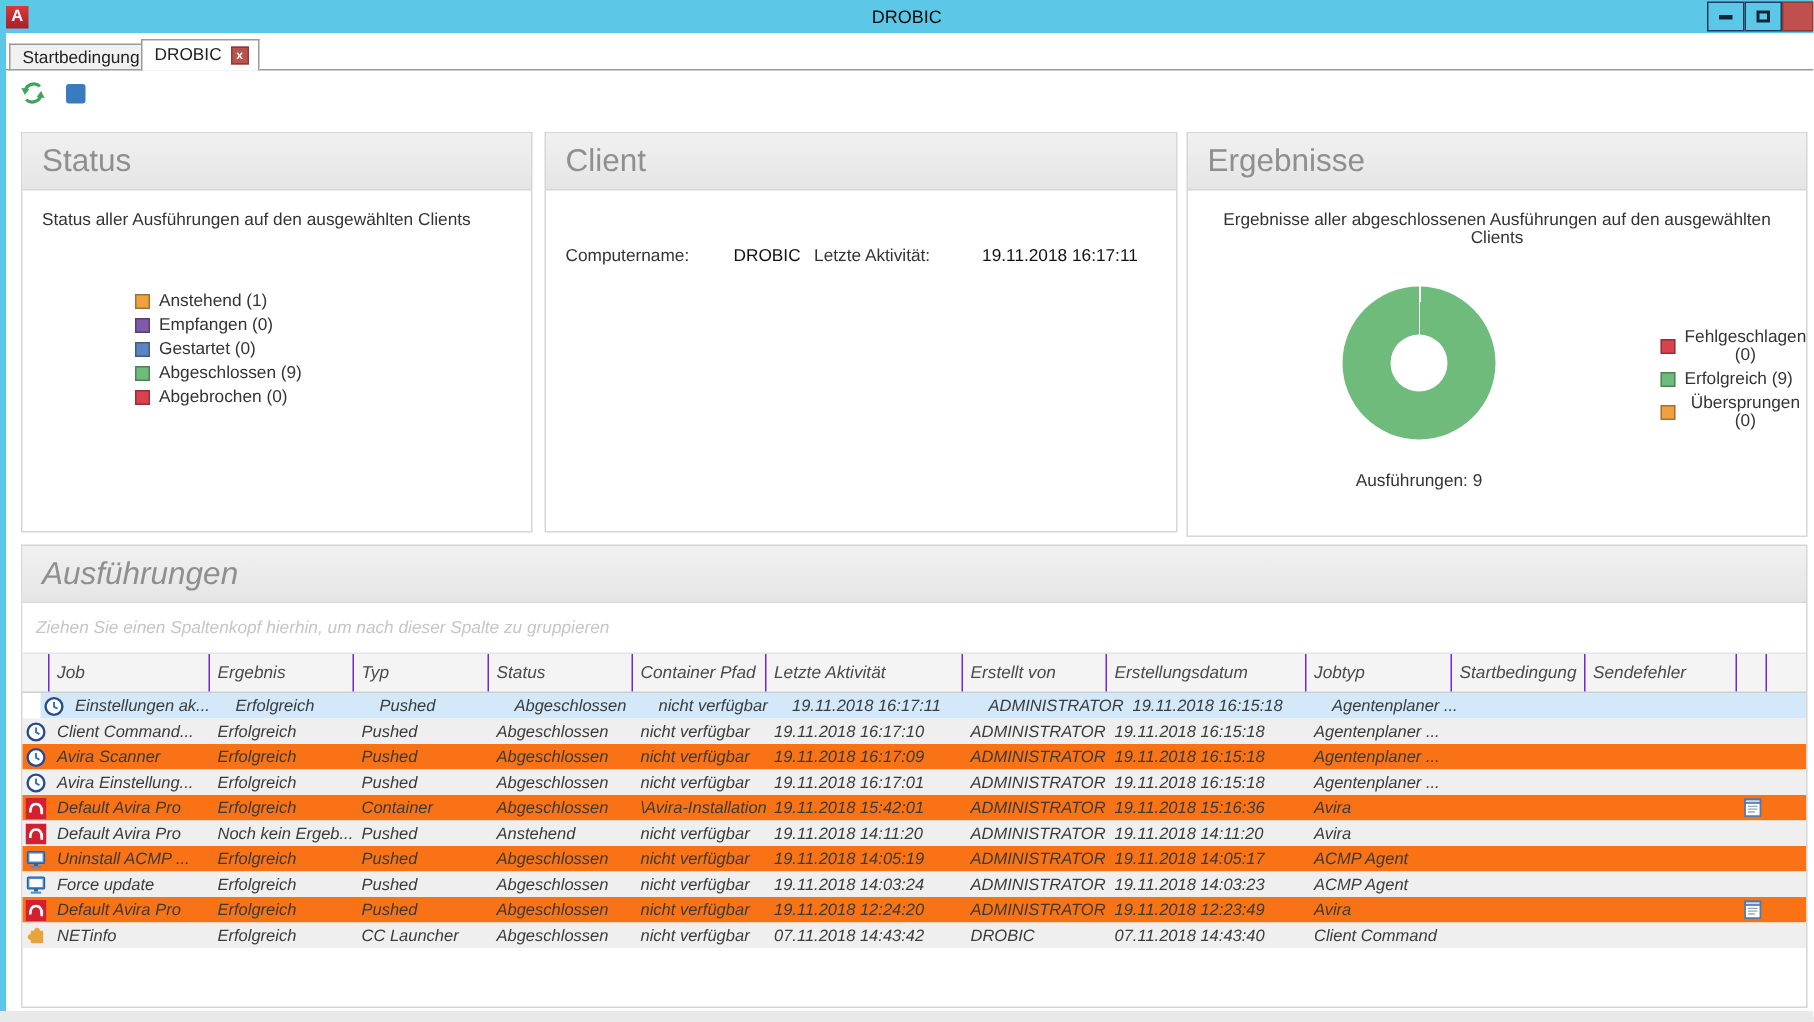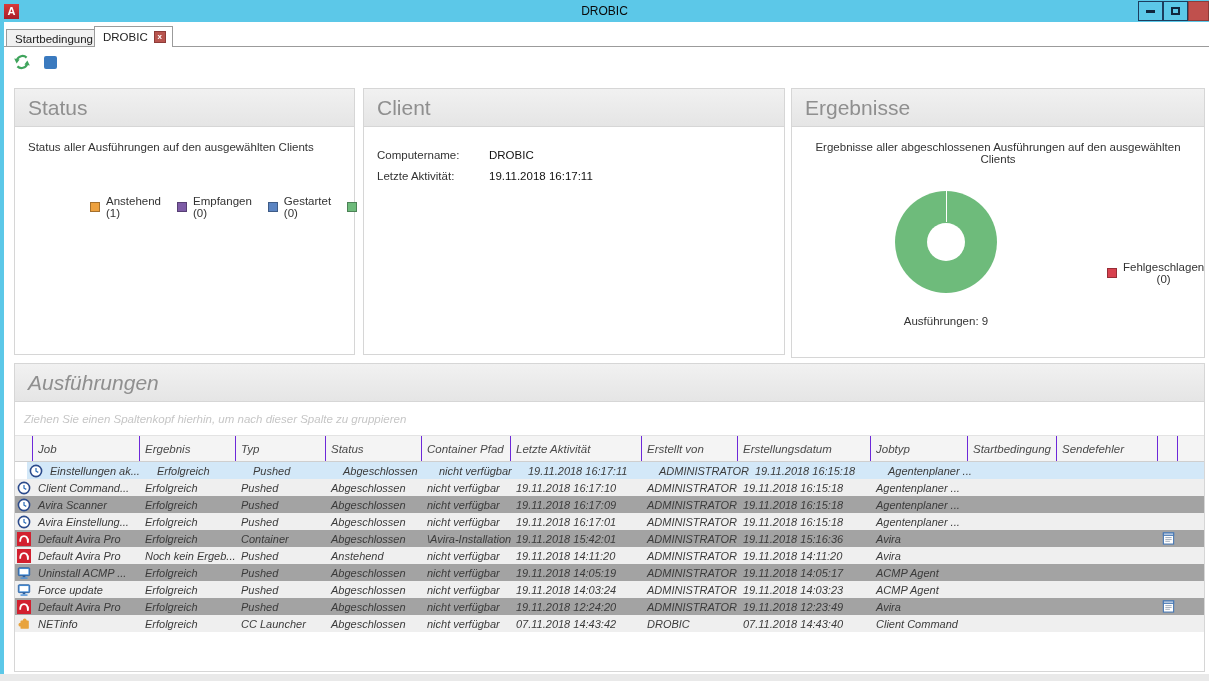--- a/index.html
+++ b/index.html
@@ -66,29 +66,29 @@
   .panel-client  { left:363px; top:88px; width:422px; height:267px; }
   .panel-results { left:791px; top:88px; width:414px; height:270px;text-align:center; }
   .panel-body { padding:14px 13px; }
   .panel-sub { font-size:11.5px; color:#333; }
 
   .chart-flex { display:flex; margin-top:26px; }
   .donut-col { display:flex; flex-direction:column; align-items:center; }
   .donut { width:102px; height:102px; border-radius:50%; position:relative; }
   .donut::after { content:""; position:absolute; inset:31%; background:#fff; border-radius:50%; }
   .donut-footer { margin-top:22px; font-size:11.5px; color:#333; }
-  .legend { display:flex; flex-direction:row; gap:16px; font-size:11.5px; color:#333; }
+  .legend { display:flex; flex-direction:column; gap:4px; font-size:11.5px; color:#333; }
   .legend-item { display:flex; align-items:center; gap:6px; }
   .legend-sw { width:10px; height:10px; border:1px solid rgba(0,0,0,.3); flex:0 0 auto; }
   .status-flex .donut-col { margin-left:44px; }
   .status-flex .legend { margin-left:62px; margin-top:16px; }
   .results-flex .donut-col { margin-left:90px; }
   .results-flex .legend { margin-left:110px; margin-top:28px; }
 
-  .client-rows { margin-top:8px; display:flex; flex-direction:column; gap:9px; font-size:11.5px; }
+  .client-rows { margin-top:24px; display:flex; flex-direction:row; gap:9px; font-size:11.5px; }
   .client-row { display:flex; }
   .client-label { width:112px; color:#333; }
   .client-value { color:#111; }
 
   
   .panel-grid { left:14px; top:363px; width:1191px; height:309px;font-style:italic; }
   .group-hint {
     height:34px; display:flex; align-items:center; padding-left:9px;
     font-size:11.5px; color:#c6c6c6; border-bottom:1px solid #e3e3e3; background:#fff;
   }
@@ -96,21 +96,21 @@
   .g-head {
     display:grid; grid-template-columns:var(--cols); height:26px;
     background:#f4f4f4; border-bottom:1px solid #cfcfcf; font-size:11.5px; color:#4a4a4a;
   }
   .g-head .hcell {
     display:flex; align-items:center; padding-left:5px;
     border-right:1px solid #6d28d9; overflow:hidden; white-space:nowrap;
   }
   .g-row {
     display:grid; grid-template-columns:var(--cols); height:17px;
-    font-size:11px; color:#3b3b3b; background:#a3a3a3;
+    font-size:11px; color:#3b3b3b; background:#f97316;
   }
   .g-row.alt { background:#efefef; }
   .g-row.selected { background:#d3e8f8;margin-left:12px; }
   .g-row .cell {
     display:flex; align-items:center; padding-left:5px;
     overflow:hidden; white-space:nowrap;
   }
   .g-row .icell { justify-content:center; padding-left:0; }
   .row-icon { width:14px; height:14px; display:block; }
   .attach-icon { width:13px; height:13px; display:block; }

